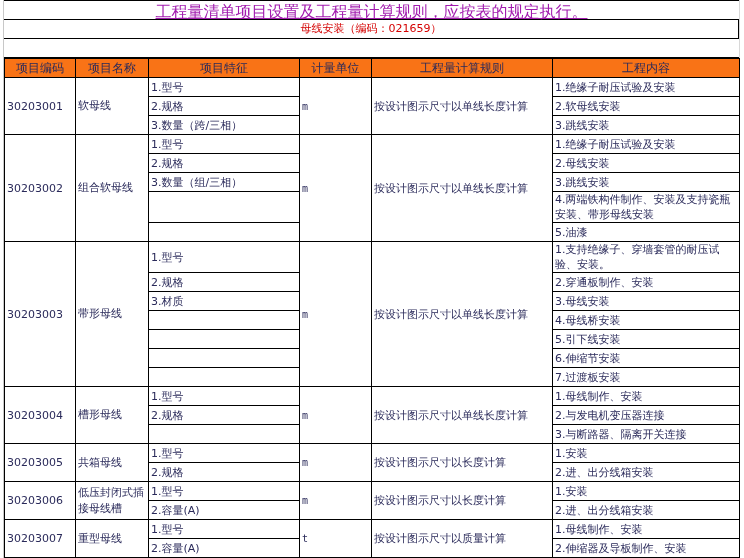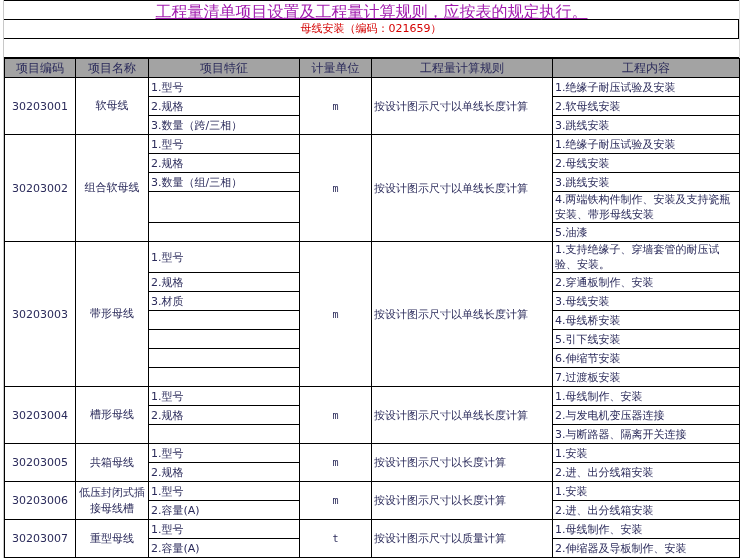--- a/index.html
+++ b/index.html
@@ -6,22 +6,22 @@
   body { width:744px; height:558px; background:#ffffff; position:relative; overflow:hidden;
          font-family:"DejaVu Sans","Liberation Sans",sans-serif; font-size:11px; color:#2a2a5a; }
   .leftgut { position:absolute; left:0; top:0; width:3px; height:558px; background:#fff; border-right:1px solid #c8c8c8; }
   .rightgut { position:absolute; left:739px; top:0; width:5px; height:558px; background:#fff; border-left:1px solid #d8d8d8; }
   .titlebar { position:absolute; left:4px; width:735px; box-sizing:border-box; border-bottom:1px solid #000; text-align:center; }
   #title { top:0; height:20px; line-height:22px; font-size:16px; color:#a21caf; text-decoration:underline; border-top:1px solid #000; }
   #subtitle { top:20px; height:19px; line-height:18px; color:#d40000; font-size:11px; border-right:1px solid #000; }
   #blank { top:39px; height:19px; }
   table { position:absolute; left:4px; top:58px; border-collapse:collapse; table-layout:fixed; width:735px; }
   td, th { border:1px solid #000; padding:0 2px; overflow:hidden; white-space:nowrap; box-sizing:border-box; }
-  th { background:#a3a3a3; font-weight:normal; font-size:12px; height:19px; color:#2a2a5a; }
-  td.c { text-align:center; }
+  th { background:#f97316; font-weight:normal; font-size:12px; height:19px; color:#2a2a5a; }
+  td.c { text-align:left; }
   td.l { text-align:left; }
   td.wrap { white-space:normal; line-height:15px;margin-left:31px; }
   td.name { font-size:11px; line-height:16px; white-space:normal; }
   tr.r19 td { height:19px; }
   tr.r30 td { height:30px; }
   .unit { font-family:"DejaVu Sans Mono","Liberation Mono",monospace; font-size:10px; }
 </style>
 </head>
 <body>
 

